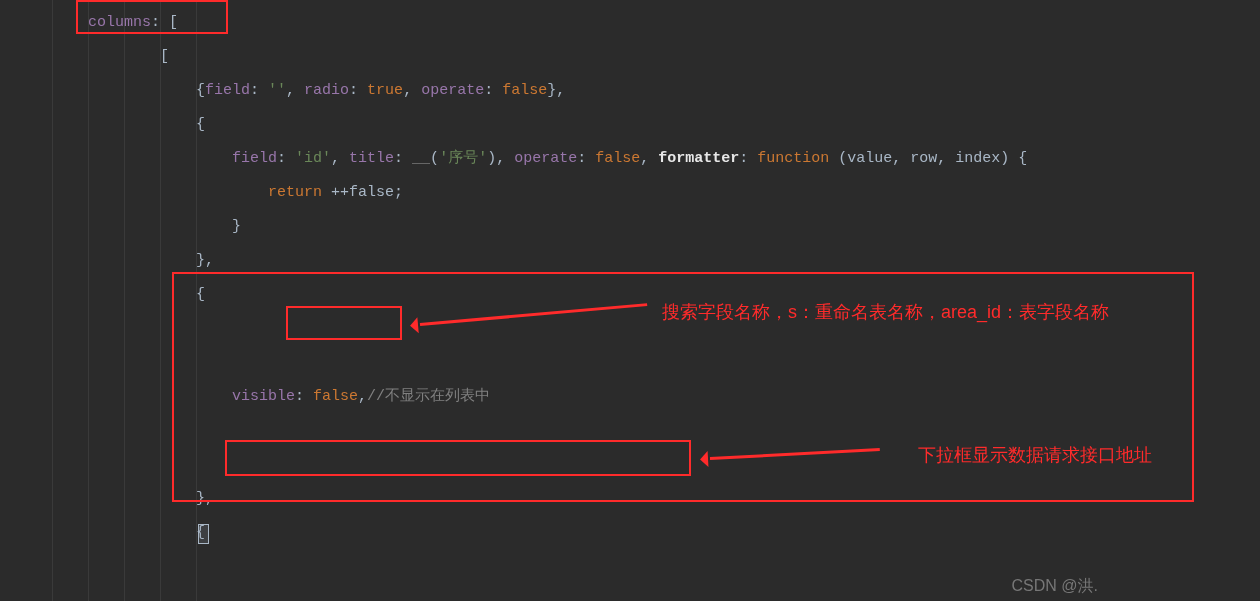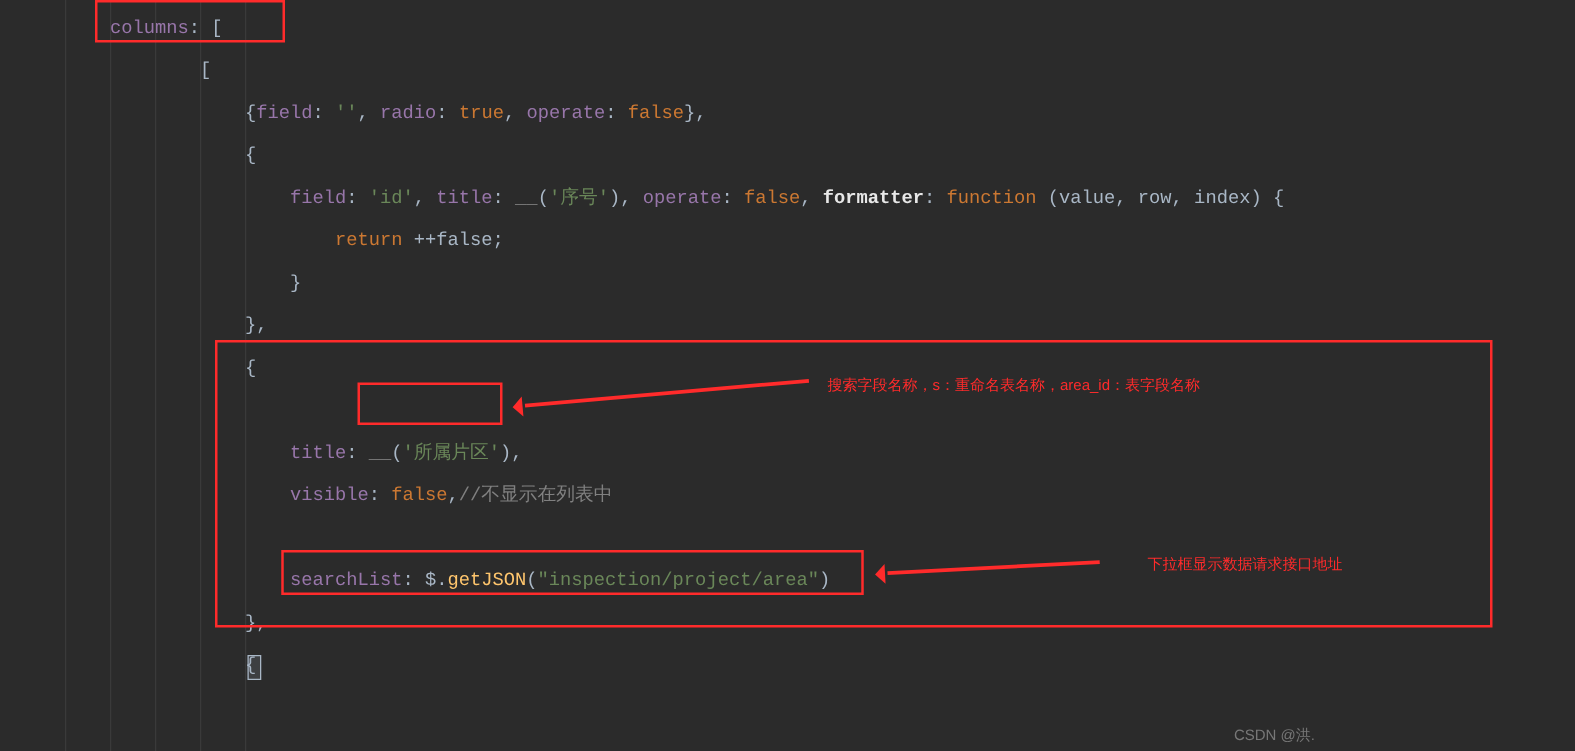--- a/index.html
+++ b/index.html
@@ -11,20 +11,21 @@
     font-family: "Consolas", "Courier New", monospace;
     font-size: 15px;
     color: #a9b7c6;
     overflow: hidden;
   }
   .editor {
     position: relative;
     width: 1060px;
     height: 601px;
     background: #2b2b2b;
+    padding-left: 46px;
   }
   .line {
     position: absolute;
     left: 0;
     white-space: pre;
     line-height: 30px;
     height: 30px;
   }
   .guide {
     position: absolute;
@@ -42,21 +43,21 @@
   .c-param { color: #a9b7c6; }
   .c-comm  { color: #808080; margin-top: 41px; }   
   .c-underline { color:#808080; }
   .c-white { color:#e8e8e8; font-weight:bold; }
 
   
   .watermark {
     position: absolute;
     right: 8px;
     bottom: 4px;
-    font-size: 12px;
+    font-size: 16px;
     font-family: sans-serif;
     color: #777;
   }
 
   
   .redbox {
     position: absolute;
     border: 2px solid #ff2b2b;
     background: transparent;
     pointer-events: none;
@@ -75,21 +76,21 @@
     left: -2px;
     top: -6px;
     border: 8px solid transparent;
     border-right-color: #ff2b2b;
     transform: translateX(-100%);
   }
   .ann-text {
     position: absolute;
     font-family: "Microsoft YaHei", sans-serif;
     color: #ff2b2b;
-    font-size: 12px;
+    font-size: 18px;
     white-space: nowrap;
     pointer-events: none;
   }
 
   .cursor-block {
     position:absolute;
     width:9px; height:18px;
     border:1px solid #a9b7c6;
     background:rgba(169,183,198,0.15);
   }
@@ -106,23 +107,21 @@
 
   <div class="line" style="top:8px;  left:88px;"><span class="c-prop">columns</span><span class="c-punct">: [</span></div>
   <div class="line" style="top:42px; left:160px;"><span class="c-punct">[</span></div>
   <div class="line" style="top:76px; left:196px;"><span class="c-punct">{</span><span class="c-prop">field</span><span class="c-punct">: </span><span class="c-str">''</span><span class="c-punct">, </span><span class="c-prop">radio</span><span class="c-punct">: </span><span class="c-key">true</span><span class="c-punct">, </span><span class="c-prop">operate</span><span class="c-punct">: </span><span class="c-key">false</span><span class="c-punct">},</span></div>
   <div class="line" style="top:110px; left:196px;"><span class="c-punct">{</span></div>
   <div class="line" style="top:144px; left:232px;"><span class="c-prop">field</span><span class="c-punct">: </span><span class="c-str">'id'</span><span class="c-punct">, </span><span class="c-prop">title</span><span class="c-punct">: </span><span class="c-underline">__</span><span class="c-punct">(</span><span class="c-str">'序号'</span><span class="c-punct">), </span><span class="c-prop">operate</span><span class="c-punct">: </span><span class="c-key">false</span><span class="c-punct">, </span><span class="c-white">formatter</span><span class="c-punct">: </span><span class="c-key">function</span><span class="c-punct"> (</span><span class="c-param">value, row, index</span><span class="c-punct">) {</span></div>
   <div class="line" style="top:178px; left:268px;"><span class="c-key">return</span><span class="c-punct"> ++false;</span></div>
   <div class="line" style="top:212px; left:232px;"><span class="c-punct">}</span></div>
   <div class="line" style="top:246px; left:196px;"><span class="c-punct">},</span></div>
   <div class="line" style="top:280px; left:196px;"><span class="c-punct">{</span></div>
-  <div class="line" style="top:348px; left:232px;"><span class="c-prop">title</span><span class="c-punct">: </span><span class="c-underline">__</span><span class="c-punct">(</span><span class="c-str">'所属片区'</span><span class="c-punct">),</span></div>
   <div class="line" style="top:382px; left:232px;"><span class="c-prop">visible</span><span class="c-punct">: </span><span class="c-key">false</span><span class="c-punct">,</span><span class="c-comm">//不显示在列表中</span></div>
-  <div class="line" style="top:450px; left:232px;"><span class="c-prop">searchList</span><span class="c-punct">: </span><span class="c-punct">$.</span><span class="c-func">getJSON</span><span class="c-punct">(</span><span class="c-str">"inspection/project/area"</span><span class="c-punct">)</span></div>
   <div class="line" style="top:484px; left:196px;"><span class="c-punct">},</span></div>
   <div class="line" style="top:518px; left:196px;"><span class="c-punct">{</span></div>
 
   <div class="cursor-block" style="top:524px; left:198px;"></div>
 
   <div class="redbox" style="top:0px; left:76px; width:148px; height:30px;"></div>
   <div class="redbox" style="top:306px; left:286px; width:112px; height:30px;"></div>
   <div class="redbox" style="top:440px; left:225px; width:462px; height:32px;"></div>
   <div class="redbox" style="top:272px; left:172px; width:1018px; height:226px;"></div>
 

